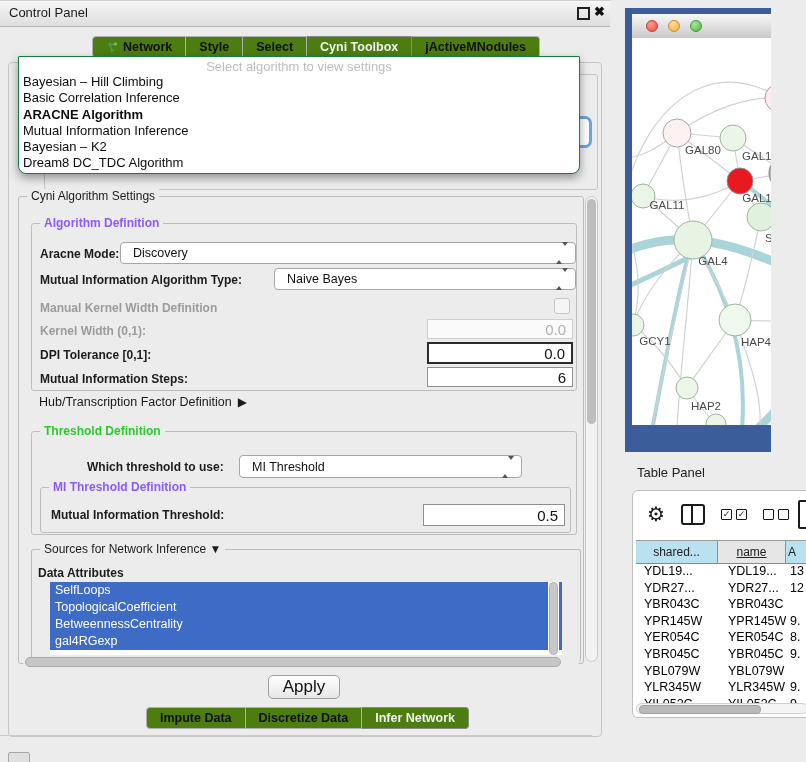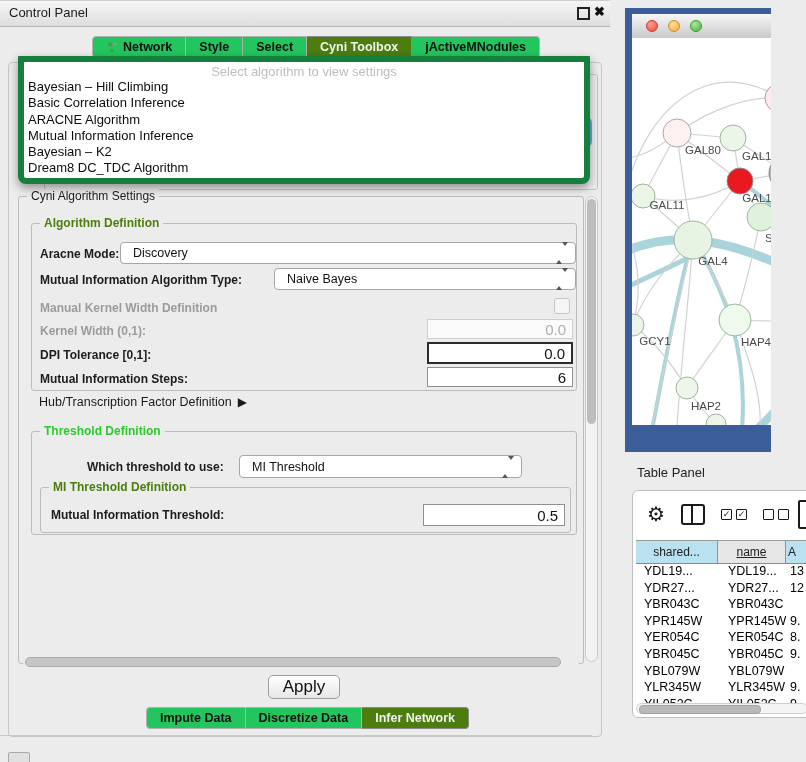--- a/index.html
+++ b/index.html
@@ -14,50 +14,50 @@
   .cp-title{position:absolute;left:9px;top:4px;font-size:13px;color:#1b1b1b;}
   .float-icon{position:absolute;left:577px;top:6px;width:9px;height:9px;border:2px solid #222;}
   .close-icon{position:absolute;left:594px;top:3px;font-size:13px;font-weight:bold;color:#111;}
 
   
   .cp-outer{left:8px;top:62px;width:592px;height:673px;background:#ececec;
     border:1px solid #c6c6c6;border-radius:4px;}
 
   
   .segbar{display:flex;height:22px;z-index:20;}
-  .seg{background:#22c55e;border:1px solid #b0b0b0;border-left:none;color:#111;
+  .seg{background:#4d7c0f;border:1px solid #b0b0b0;border-left:none;color:#111;
     font-size:12.5px;font-weight:bold;display:flex;align-items:center;padding:0 13px;white-space:nowrap;}
   .seg:first-child{border-left:1px solid #b0b0b0;border-radius:4px 0 0 4px;}
   .seg:last-child{border-radius:0 4px 4px 0;}
   .seg.sel{background:#4d7c0f;color:#f2f2f2;border-color:#8a8a8a;}
   .seg .tabicon{margin-right:5px;display:inline-flex;}
   .top-tabs{left:92px;top:36px;}
   .bottom-tabs{left:146px;top:707px;}
 
   
   .frag-group{left:44px;top:74px;width:552px;height:114px;border:1px solid #c5c5c5;border-radius:3px;z-index:2;}
   .frag-combo-focus{left:430px;top:116px;width:156px;height:26px;background:#fff;
     border:3px solid #6ca2de;border-radius:7px;z-index:3;}
   .frag-combo2{left:45px;top:166px;width:540px;height:24px;background:#fff;
     border:1px solid #b9b9b9;border-radius:12px;z-index:3;font-size:12.5px;color:#9a9a9a;
     display:flex;align-items:center;padding-left:14px;box-sizing:border-box;}
 
   
   .dropdown{left:18px;top:56px;width:560px;height:116px;background:#fff;
-    border:6px solid #15803d;border-radius:1px 1px 8px 8px;z-index:30;
+    border:1px solid #15803d;border-radius:1px 1px 8px 8px;z-index:30;
     box-shadow:0 4px 10px rgba(0,0,0,.38);}
   .dd-header{text-align:center;color:#bdbdbd;font-size:13px;padding-top:2px;height:15px;}
   .dd-item{font-size:13px;color:#0d0d0d;padding-left:4px;line-height:16.3px;}
-  .dd-item.bold{font-weight:normal;}
+  .dd-item.bold{font-weight:bold;}
 
   
   .group{position:absolute;border:1px solid #bcbcbc;border-radius:3px;}
   .gtitle{position:absolute;top:-8px;left:8px;background:#ececec;padding:0 4px;
     font-size:12px;font-weight:bold;color:#1c1c1c;white-space:nowrap;}
-  .gtitle.blue{color:#4d7c0f;}
+  .gtitle.blue{color:#8b5cf6;}
   .gtitle.green{color:#2ec82e;}
   .gtitle.plain{font-weight:normal;color:#1c1c1c;}
 
   .flabel{position:absolute;font-size:12px;font-weight:bold;color:#1c1c1c;white-space:nowrap;}
   .flabel.dis{color:#9b9b9b;}
 
   
   .combo{position:absolute;background:#fff;border:1px solid #a6a6a6;border-radius:4px;
     font-size:12.5px;color:#111;display:flex;align-items:center;padding-left:12px;box-sizing:border-box;}
   .combo .arrows{position:absolute;right:7px;top:50%;transform:translateY(-50%);}
@@ -249,20 +249,33 @@
 
       <div class="group" style="left:8px;top:55px;width:529px;height:44px;">
         <span class="gtitle blue">MI Threshold Definition</span>
         <span class="flabel" style="left:10px;top:20px;">Mutual Information Threshold:</span>
         <div class="tfield" style="left:382px;top:16px;width:142px;height:22px;">
           <span>0.5</span>
         </div>
       </div>
     </div>
 
+    <div class="group" style="left:12px;top:352px;width:548px;height:112px;border-bottom:none;">
+      <span class="gtitle plain"><span>Sources for Network Inference</span> <span>▼</span></span>
+      <span class="flabel" style="left:6px;top:16px;">Data Attributes</span>
+      <div class="attr-list" style="left:18px;top:32px;width:512px;height:73px;">
+          <div class="attr-item" style="background: rgb(61, 107, 197);">SelfLoops</div>
+          <div class="attr-item" style="background: rgb(61, 107, 197);">TopologicalCoefficient</div>
+          <div class="attr-item" style="background: rgb(61, 107, 197);">BetweennessCentrality</div>
+          <div class="attr-item" style="background: rgb(61, 107, 197);">gal4RGexp</div>
+        </div>
+      <div class="list-vscroll" style="left:516px;top:32px;height:73px;">
+          <div class="thumb"></div>
+        </div>
+    </div>
 
     <div class="hscroll" style="left:4px;top:460px;width:556px;">
       <div class="thumb" style="left:2px;width:536px;"></div>
     </div>
   </div>
 
   <div class="abs v-scrollbar">
       <div class="thumb"></div>
     </div>
 

